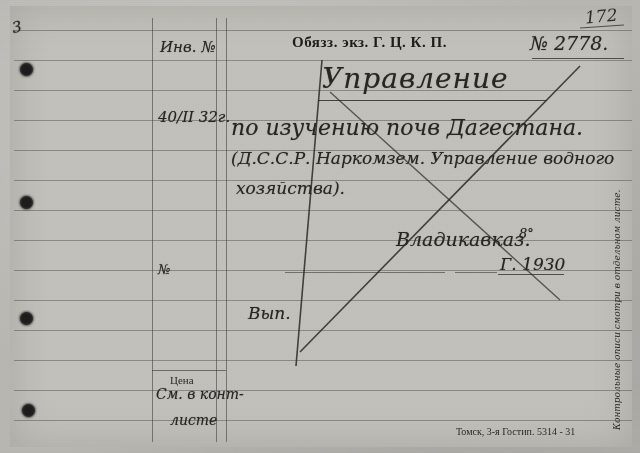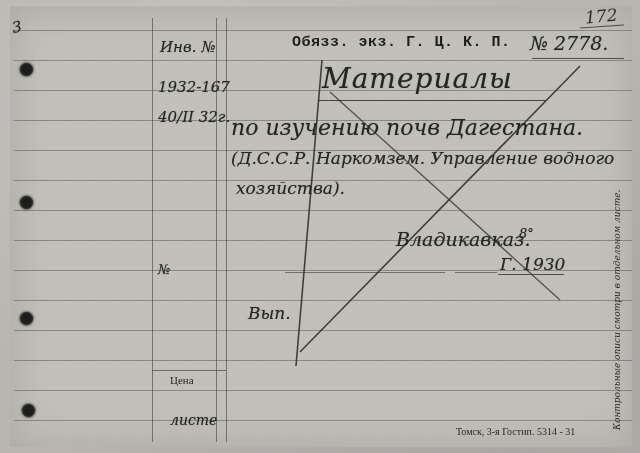--- a/index.html
+++ b/index.html
@@ -76,21 +76,21 @@
     position: absolute;
     color: #262622;
     font-family: "DejaVu Serif", serif;
     font-style: italic;
     white-space: nowrap;
     text-shadow: 0 0 1px rgba(40,40,40,0.45);
   }
   .pr {
     position: absolute;
     color: #1e1e1b;
-    font-family: Liberation Mono, monospace;
+    font-family: Liberation Serif, serif;
     font-weight: bold;
     white-space: nowrap;
     letter-spacing: .5px;
   }
   .small {
     position: absolute;
     color: #2a2a26;
     font-family: "Liberation Serif", serif;
     white-space: nowrap;
   }
@@ -162,43 +162,43 @@
 
   <div class="corner-num" style="left:585px; top:6px; font-size:17px; transform:rotate(-5deg);">172</div>
   <div class="underline" style="left:580px; top:26px; width:44px; transform:rotate(-4deg);"></div>
 
   <div class="pr" style="left:292px; top:34px; font-size:15px;">Обязз. экз. Г. Ц. К. П.</div>
 
   <div class="hw" style="left:530px; top:32px; font-size:19px;">№ 2778.</div>
   <div class="underline" style="left:532px; top:58px; width:92px;"></div>
 
   <div class="hw" style="left:160px; top:38px; font-size:15px;">Инв. №</div>
-  <div class="hw" style="left:158px; top:78px; font-size:15px;">1932-167</div>
   <div class="hw" style="left:158px; top:108px; font-size:15px;">40/II 32г.</div>
 
-  <div class="hw" style="left:322px; top:62px; font-size:28px; letter-spacing:1px;">Материалы</div>
+  <div class="hw" style="left:322px; top:62px; font-size:28px; letter-spacing:1px;">Управление</div>
   <div class="underline" style="left:318px; top:100px; width:228px; height:1px; background:rgba(35,35,33,0.8);"></div>
 
   <div class="hw" style="left:231px; top:115px; font-size:22px;">по изучению почв Дагестана.</div>
 
   <div class="hw" style="left:231px; top:148px; font-size:17px;">(Д.С.С.Р. Наркомзем. Управление водного</div>
   <div class="hw" style="left:236px; top:178px; font-size:17px;">хозяйства).</div>
 
   <div class="hw" style="left:396px; top:228px; font-size:19px;">Владикавказ.</div>
   <div class="hw" style="left:519px; top:226px; font-size:13px;">8°</div>
 
   <div class="hw" style="left:158px; top:262px; font-size:13px;">№</div>
   <div class="hw" style="left:248px; top:255px; font-size:17px;margin-top:48px;">Вып.</div>
   <div class="underline" style="left:285px; top:272px; width:160px; background:rgba(45,45,43,0.55);"></div>
   <div class="underline" style="left:455px; top:272px; width:42px; background:rgba(45,45,43,0.55);"></div>
 
   <div class="hw" style="left:500px; top:254px; font-size:17px;">Г. 1930</div>
   <div class="underline" style="left:498px; top:274px; width:66px;"></div>
 
   <div class="small" style="left:170px; top:374px; font-size:11px;">Цена</div>
+  <div class="hw" style="left:156px; top:386px; font-size:14px;">См. в конт-</div>
   <div class="hw" style="left:160px; top:412px; font-size:14px;margin-left:10px;">листе</div>
 
   <div class="small" style="left:456px; top:426px; font-size:10px;">Томск, 3-я Гостип.   5314 - 31</div>
 
   <div class="vertnote" style="left:612px; top:430px; transform: rotate(-90deg);">Контрольные описи смотри в отдельном листе.</div>
 
   <svg class="xsvg" viewBox="0 0 640 453">
     <line x1="322" y1="60" x2="296" y2="366" stroke="#2a2a26" stroke-width="1.6" opacity="0.85"></line>
     <line x1="300" y1="352" x2="580" y2="66" stroke="#2a2a26" stroke-width="1.6" opacity="0.85"></line>
     <line x1="330" y1="92" x2="560" y2="300" stroke="#2a2a26" stroke-width="1.4" opacity="0.7"></line>

